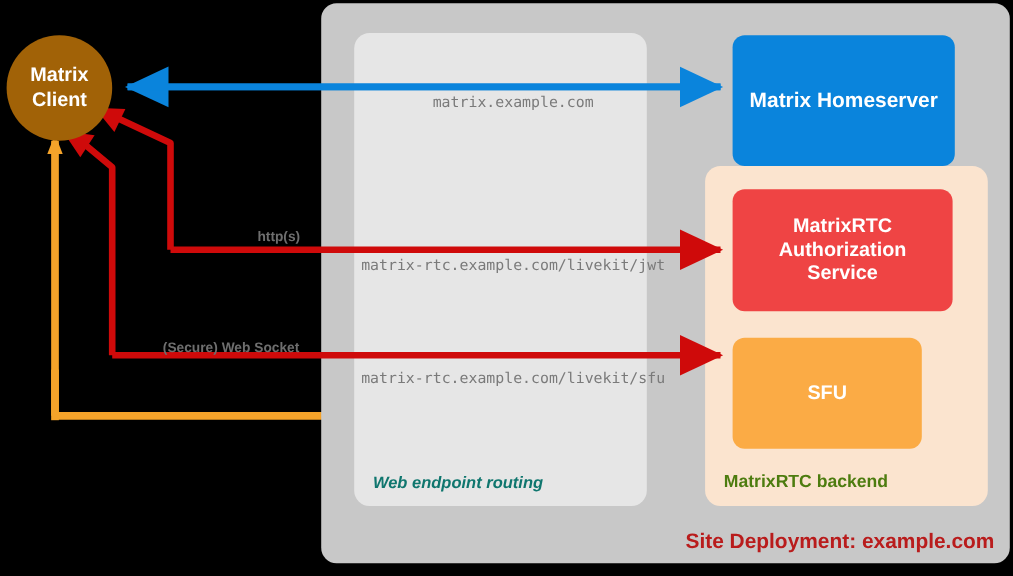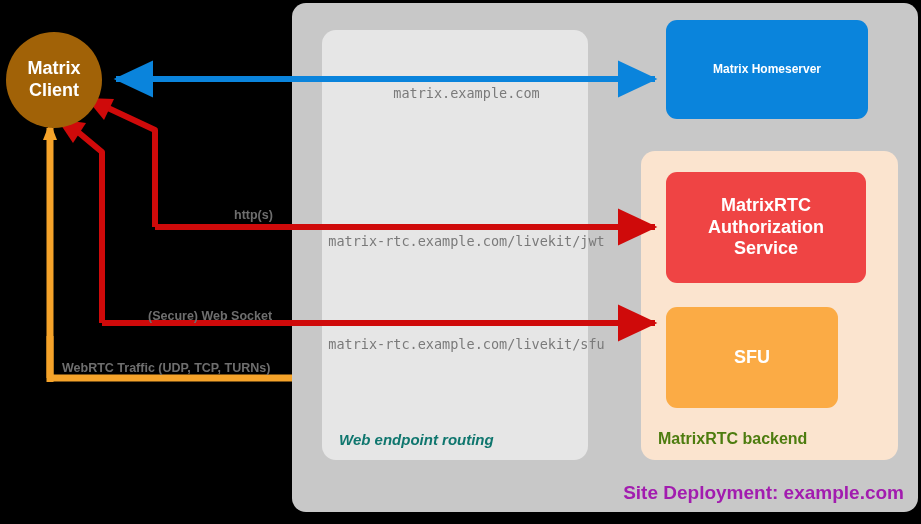--- a/index.html
+++ b/index.html
@@ -12,21 +12,21 @@
   .svg-over{z-index:3;pointer-events:none;}
   .layer{position:absolute;z-index:2;}
 
   
   #site-panel{
     left:292px;top:3px;width:626px;height:509px;
     background:#c8c8c8;border-radius:14px;
   }
   #site-label{
     position:absolute;right:14px;bottom:8px;
-    color:#a21caf;font-size:19px;font-weight:bold;white-space:nowrap;
+    color:#b91c1c;font-size:19px;font-weight:bold;white-space:nowrap;
   }
 
   
   #routing-panel{
     left:322px;top:30px;width:266px;height:430px;
     background:#e6e6e6;border-radius:14px;
   }
   #routing-label{
     position:absolute;left:17px;bottom:12px;
     color:#0f766e;font-size:15px;font-weight:bold;white-space:nowrap;font-style:italic;
@@ -46,21 +46,21 @@
     position:absolute;left:17px;bottom:12px;
     color:#4d7c0f;font-size:16px;font-weight:bold;white-space:nowrap;
   }
 
   
   .box{
     position:absolute;display:flex;align-items:center;justify-content:center;
     text-align:center;color:#fff;font-weight:bold;border-radius:11px;
     line-height:1.22;
   }
-  #homeserver-box{left:666px;top:20px;width:202px;height:99px;background:#0a84dc;font-size:12px;}
+  #homeserver-box{left:666px;top:32px;width:202px;height:119px;background:#0a84dc;font-size:19px;}
   #auth-box{left:666px;top:172px;width:200px;height:111px;background:#ef4444;font-size:18px;}
   #sfu-box{left:666px;top:307px;width:172px;height:101px;background:#fbab45;font-size:18px;}
 
   
   #client-circle{
     left:6px;top:32px;width:96px;height:96px;border-radius:50%;
     background:#a16207;display:flex;align-items:center;justify-content:center;
     color:#fff;font-size:18px;font-weight:bold;text-align:center;line-height:1.2;
     z-index:4;
   }
@@ -143,15 +143,14 @@
 
   <div class="layer" id="client-circle">
     <div>
       <div>Matrix</div>
       <div>Client</div>
     </div>
   </div>
 
   <div class="flow-label" style="left:234px;top:208px">http(s)</div>
   <div class="flow-label" style="left:148px;top:309px">(Secure) Web Socket</div>
-  <div class="flow-label" style="left:62px;top:361px">WebRTC Traffic (UDP, TCP, TURNs)</div>
 
 </div>
 
 </body></html>

